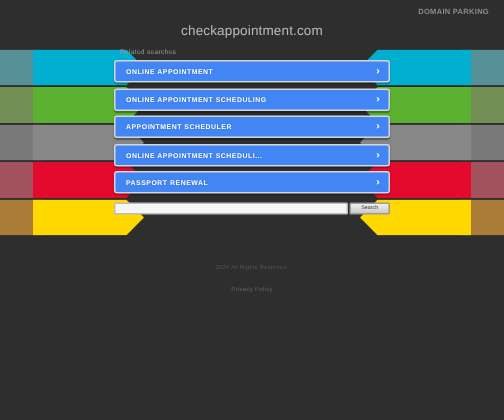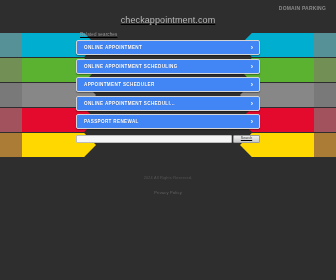--- a/index.html
+++ b/index.html
@@ -86,21 +86,20 @@
   }
 
   
   .content {
     position: absolute;
     left: 50%;
     transform: translateX(-50%);
     top: 0;
     width: 184px;
     text-align: center;
-    text-decoration: underline;
   }
 
   .domain-title {
     margin-top: 15px;
     font-size: 9px;
     color: #b9b9b9;
     letter-spacing: 0.1px;
     white-space: nowrap;
     font-weight: normal;
   }

